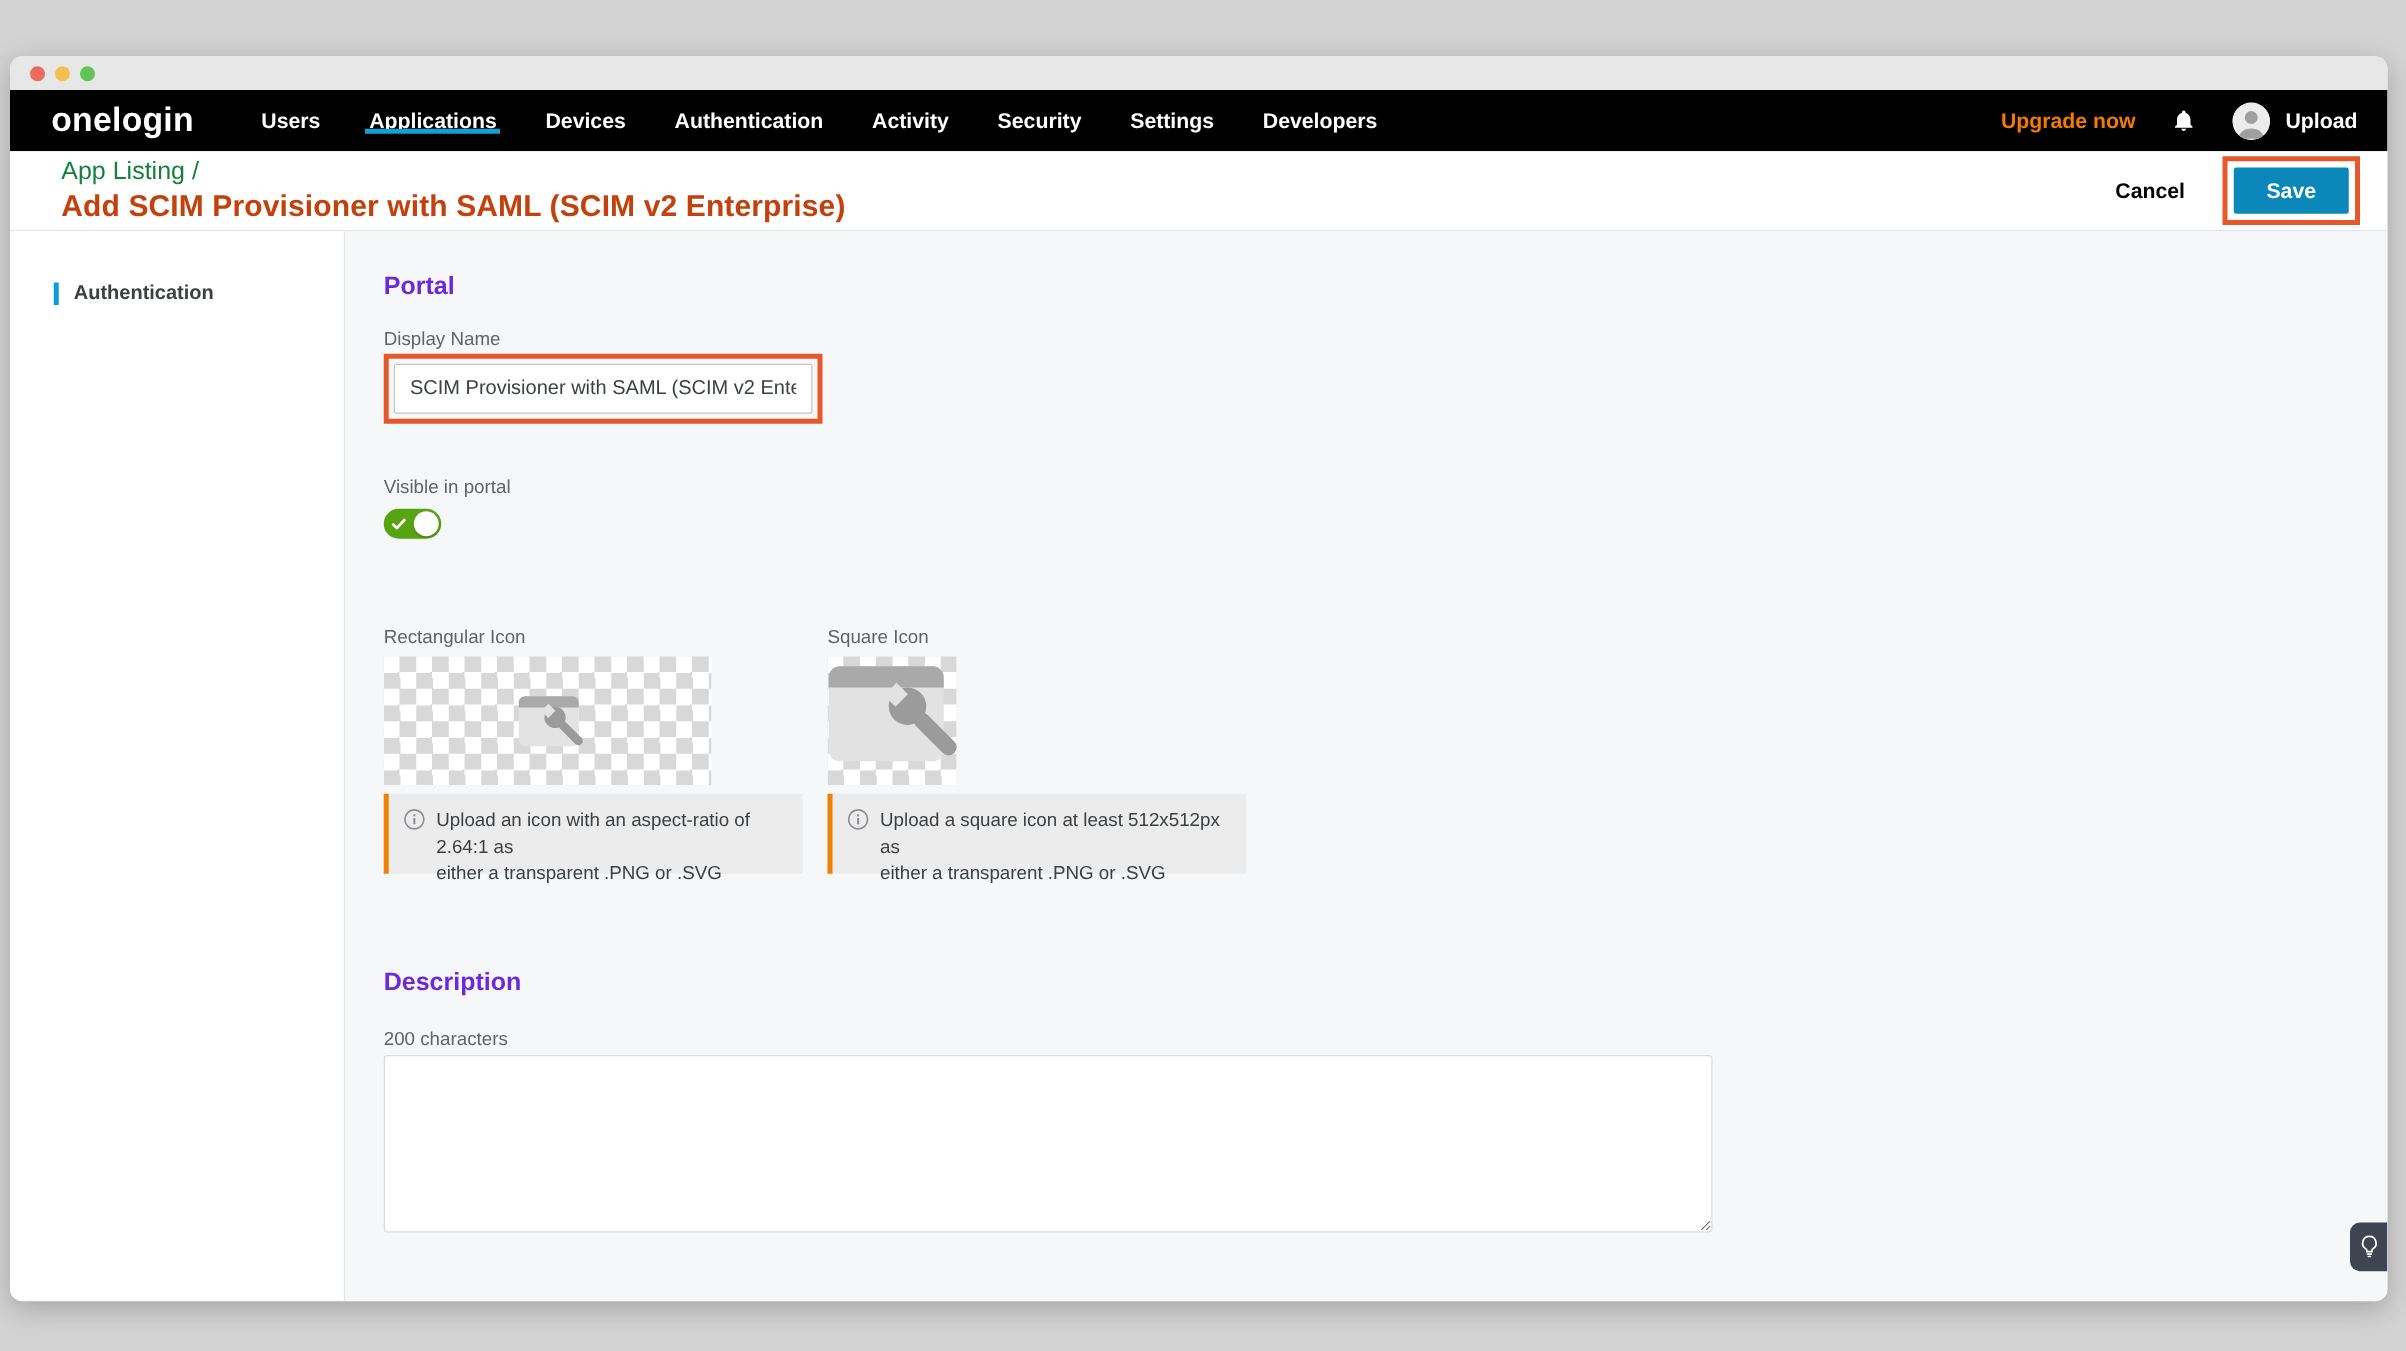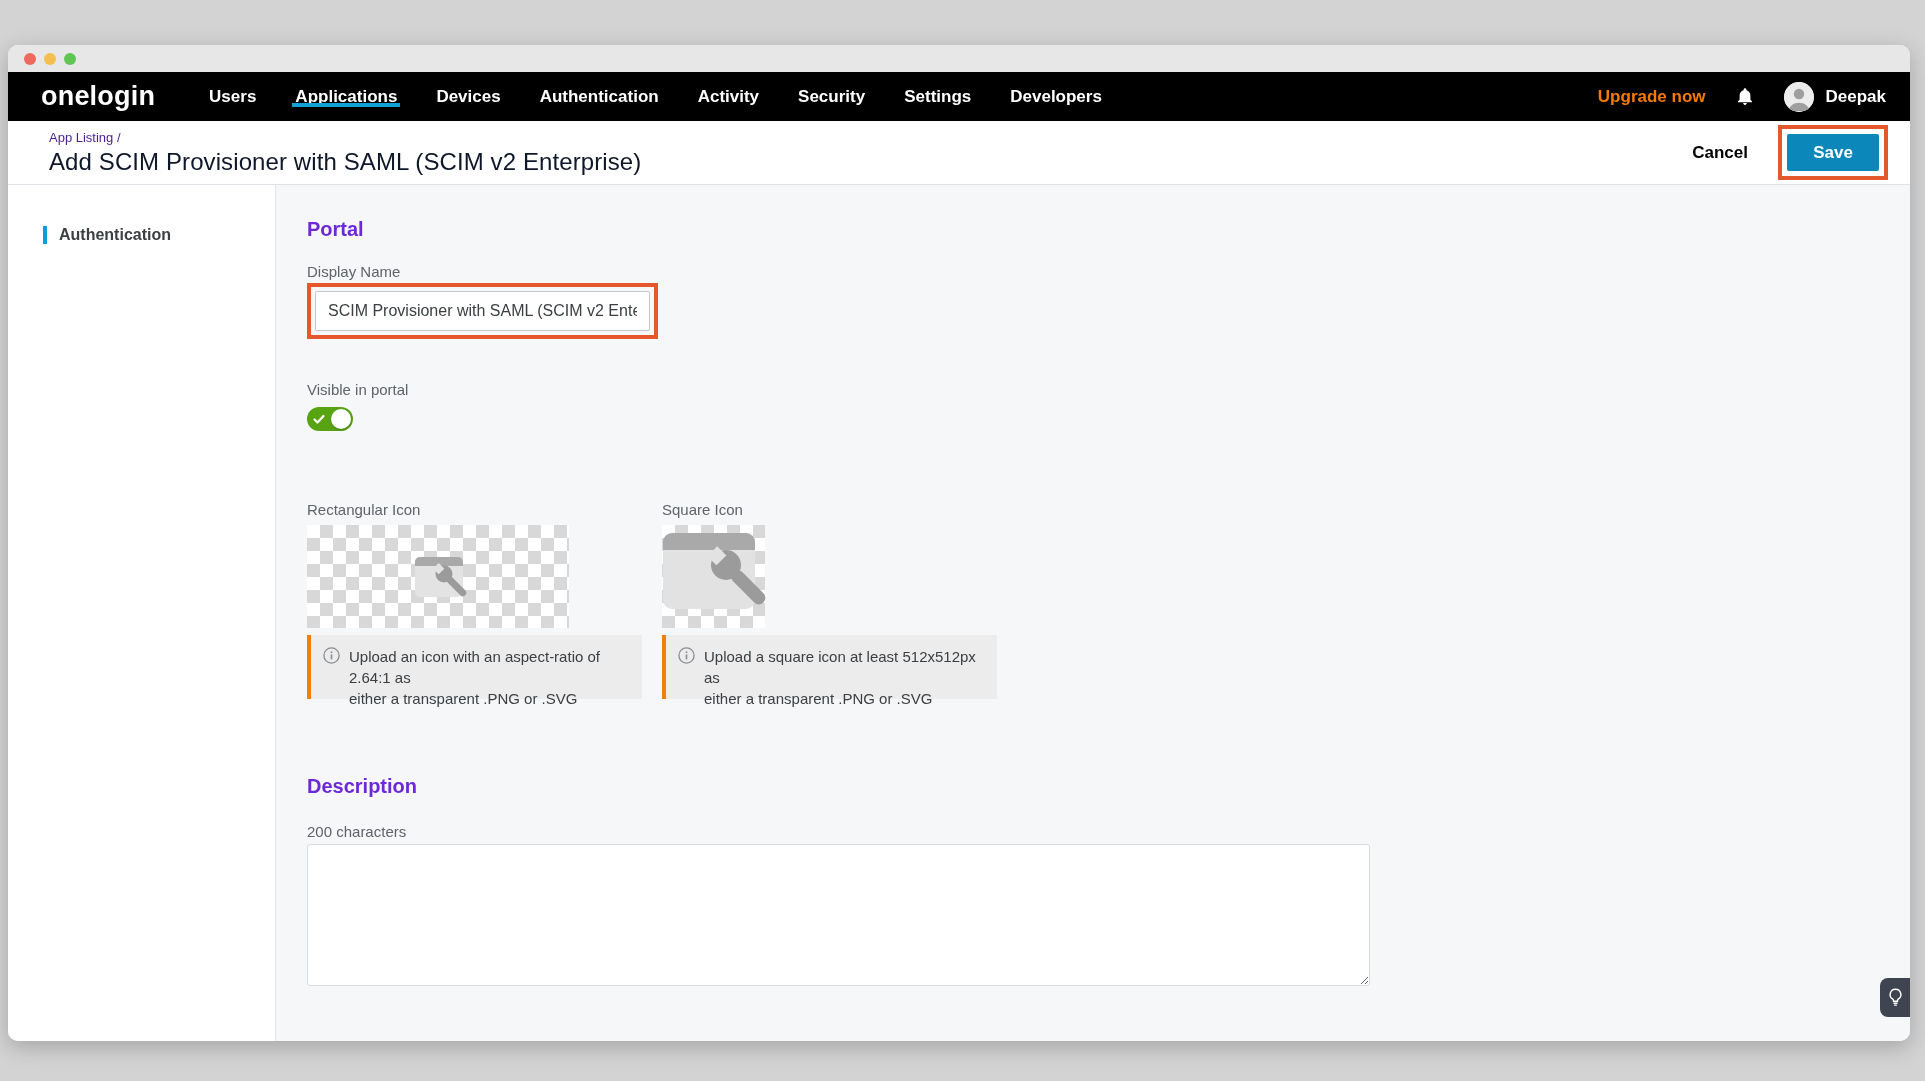--- a/index.html
+++ b/index.html
@@ -30,22 +30,22 @@
   .upgrade{color:#f57b00;font-size:17px;font-weight:bold;cursor:pointer;white-space:nowrap;}
   .bell{width:22px;height:22px;display:flex;align-items:center;justify-content:center;cursor:pointer;}
   .userchip{display:flex;align-items:center;gap:12px;cursor:pointer;}
   .avatar{width:30px;height:30px;border-radius:50%;background:#ececec;overflow:hidden;flex:0 0 auto;}
   .username{color:#fff;font-size:17px;font-weight:bold;}
 
   
   .pagehead{height:64px;background:#fff;border-bottom:1px solid #e0e3e7;display:flex;
             align-items:center;padding:0 22px 0 41px;flex:0 0 auto;}
   .headtext{display:flex;flex-direction:column;justify-content:center;gap:3px;}
-  .breadcrumb{color:#4c1d95;font-size:13px;cursor:pointer;}
-  .pagetitle{color:#0f172a;font-size:24px;font-weight:400;letter-spacing:.1px;}
+  .breadcrumb{color:#15803d;font-size:20px;cursor:pointer;}
+  .pagetitle{color:#c2410c;font-size:24px;font-weight:700;letter-spacing:.1px;}
   .head-spacer{flex:1;}
   .cancel{color:#000000;font-size:17px;font-weight:bold;margin-right:30px;cursor:pointer;}
   .annotate{border:4px solid #e4582c;}
   .save-wrap{padding:5px;}
   .save-btn{width:92px;height:37px;background:#0b87ba;color:#fff;border:none;border-radius:2px;
             font-size:17px;font-weight:bold;cursor:pointer;font-family:inherit;}
 
   
   .bodyrow{flex:1;display:flex;min-height:0;}
   .sidebar{width:268px;background:#fff;border-right:1px solid #e4e5e7;flex:0 0 auto;}
@@ -125,21 +125,21 @@
           </svg>
         </div>
         <div class="userchip">
           <div class="avatar">
             <svg width="30" height="30" viewBox="0 0 30 30">
               <circle cx="15" cy="15" r="15" fill="#ececec"></circle>
               <circle cx="15" cy="12" r="5.2" fill="#9f9f9f"></circle>
               <path d="M4.5 29c.9-5.2 4.9-8.3 10.5-8.3s9.6 3.1 10.5 8.3z" fill="#9f9f9f"></path>
             </svg>
           </div>
-          <div class="username">Deepak</div>
+          <div class="username">Upload</div>
         </div>
       </div>
     </div>
 
     <div class="pagehead">
       <div class="headtext">
         <div class="breadcrumb">App Listing /</div>
         <div class="pagetitle">Add SCIM Provisioner with SAML (SCIM v2 Enterprise)</div>
       </div>
       <div class="head-spacer"></div>

